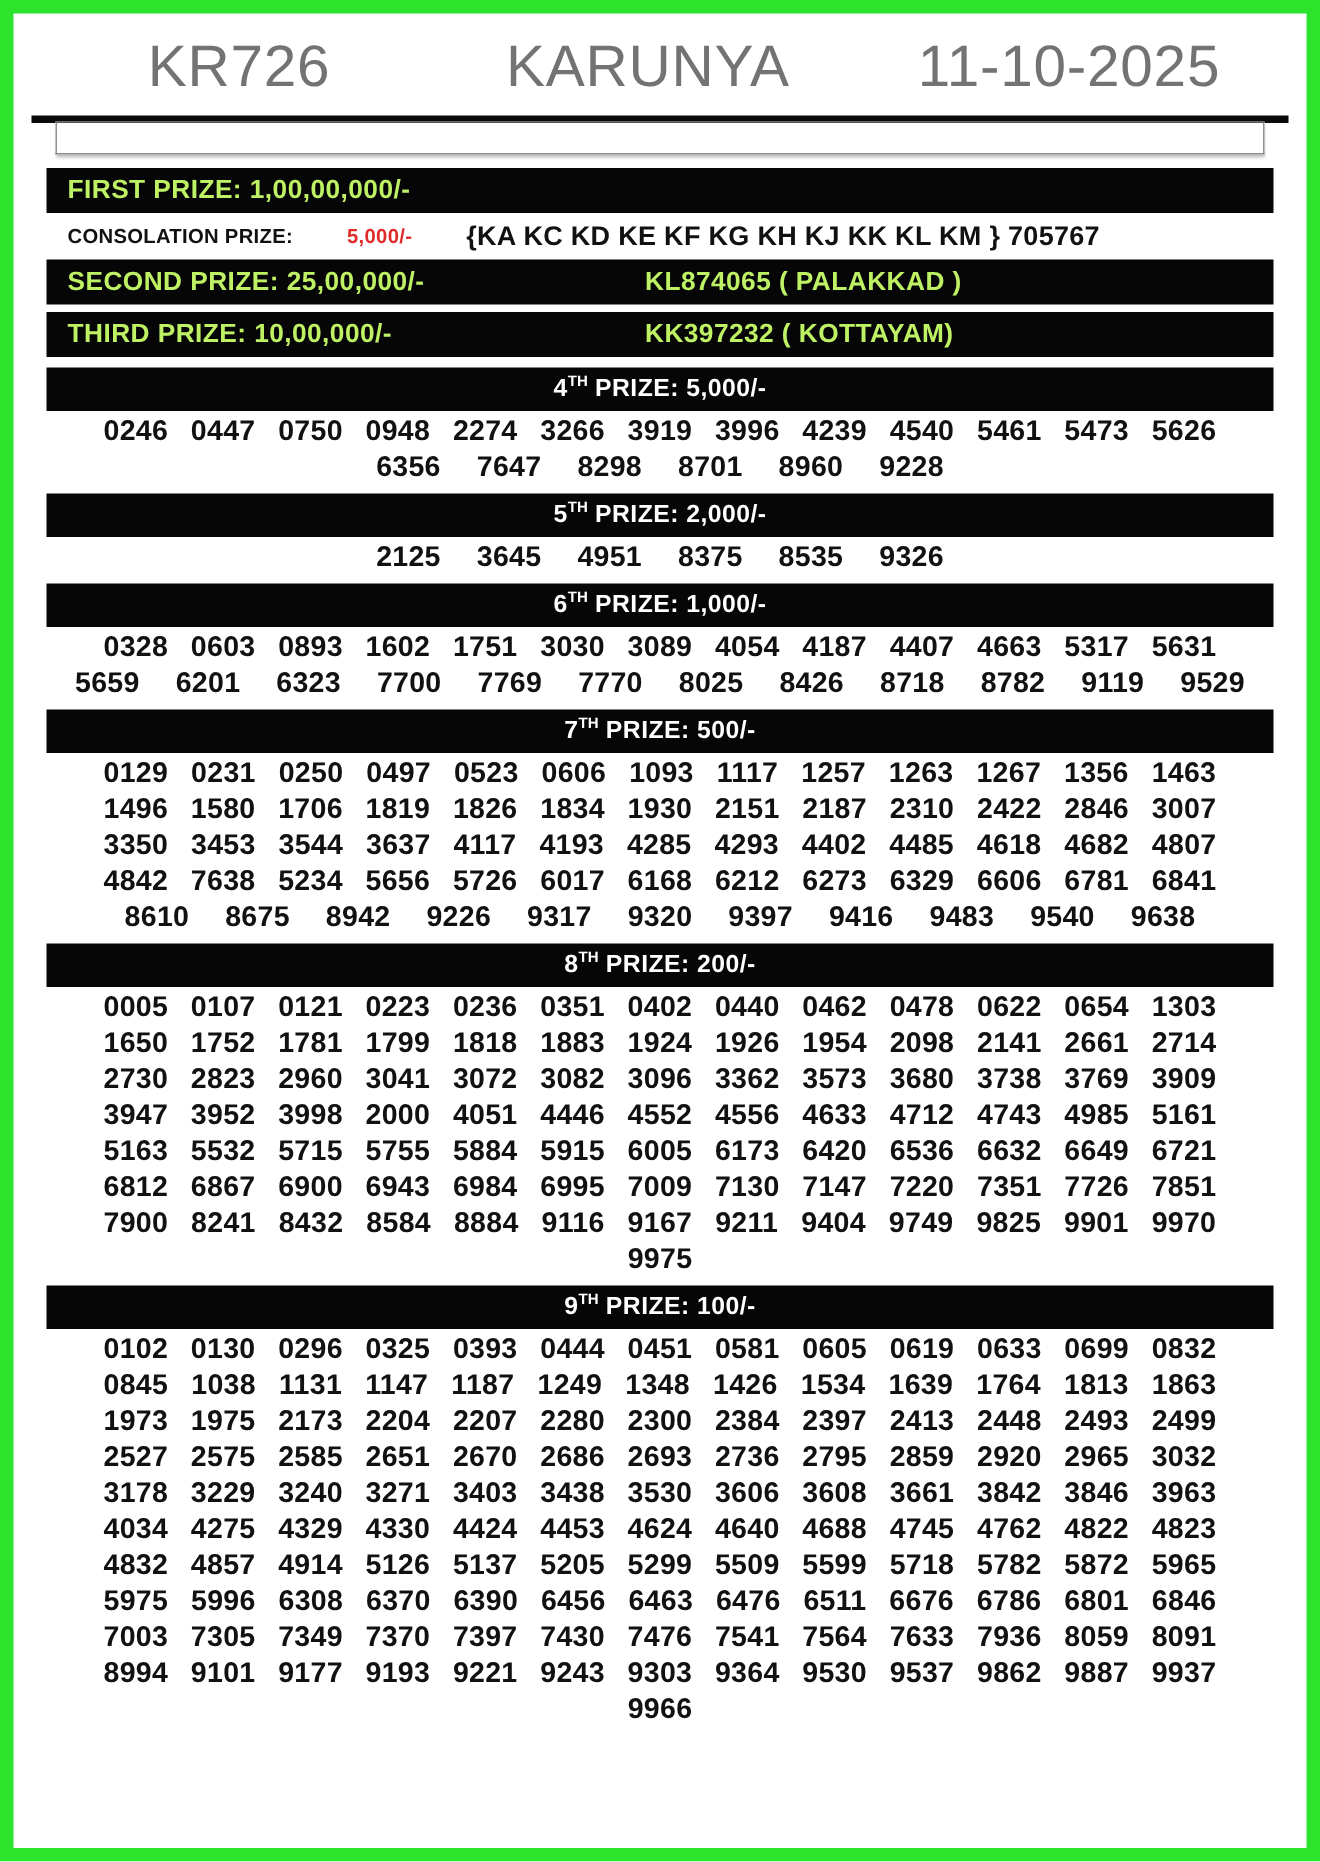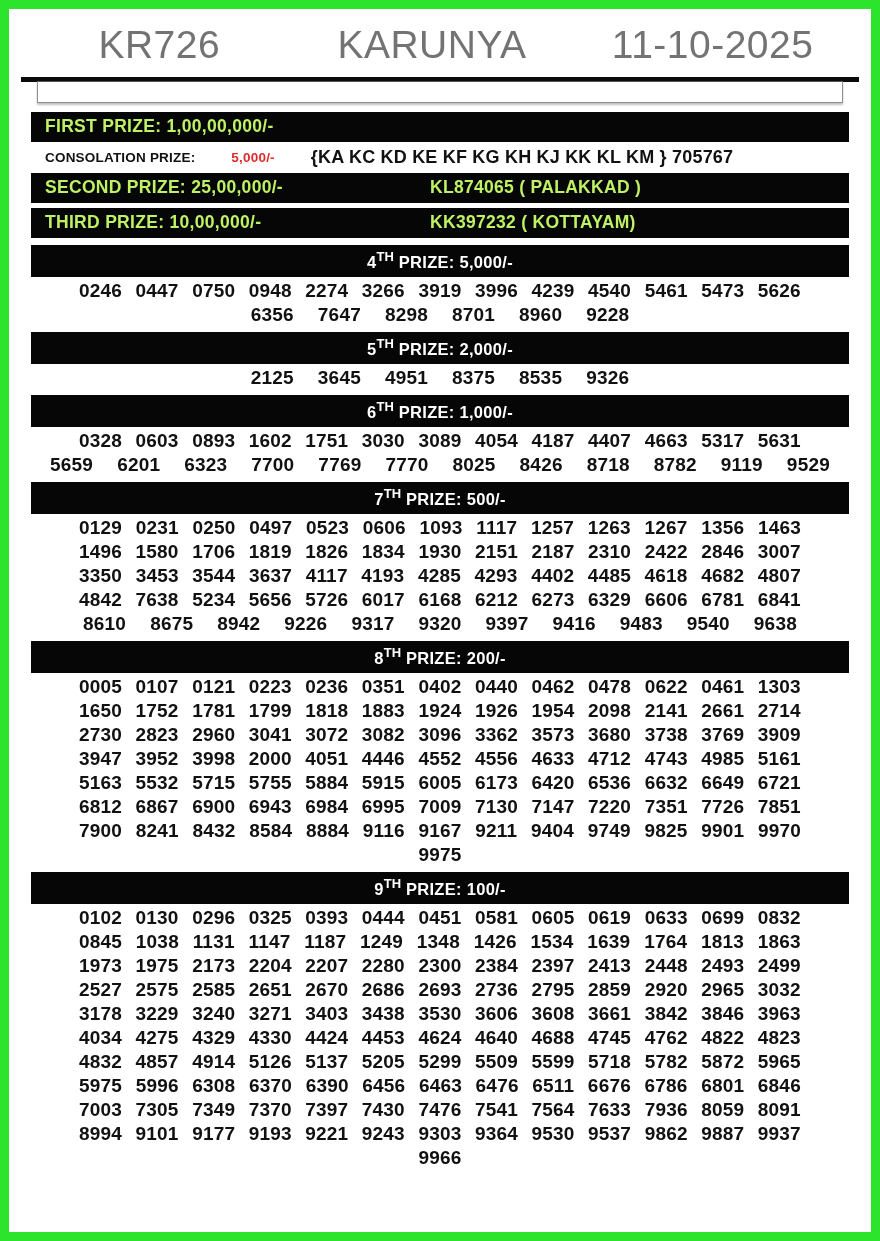--- a/index.html
+++ b/index.html
@@ -58,31 +58,31 @@
   
   .section-banner {
     background: #060606; color: #fff;
     margin: 7px 22px 3px 22px;
     padding: 4px 0 5px 0;
     text-align: center;
     font-weight: bold; font-size: 16.5px;
     letter-spacing: 0.3px;
   }
   .section-banner .sup {
-    font-size: 13px;
+    font-size: 10px;
     vertical-align: 7px;
     letter-spacing: 0;
     margin-top: 36px;
   }
   .nums { margin: 2px 0 6px 0; }
   .num-row {
     display: flex;
     justify-content: space-between;
     padding: 0 54px;
-    margin: 3px 16px;
+    margin: 3px 6px;
     line-height: 21px;
     text-align: center;
   }
   .num-row.partial {
     justify-content: center;
     gap: 24px;
     padding: 0;
   }
   .num {
     font-weight: bold;
@@ -278,21 +278,21 @@
           <span class="num">0107</span>
           <span class="num">0121</span>
           <span class="num">0223</span>
           <span class="num">0236</span>
           <span class="num">0351</span>
           <span class="num">0402</span>
           <span class="num">0440</span>
           <span class="num">0462</span>
           <span class="num">0478</span>
           <span class="num">0622</span>
-          <span class="num">0461</span>
+          <span class="num">0654</span>
           <span class="num">1303</span>
         </div>
         <div class="num-row">
           <span class="num">1650</span>
           <span class="num">1752</span>
           <span class="num">1781</span>
           <span class="num">1799</span>
           <span class="num">1818</span>
           <span class="num">1883</span>
           <span class="num">1924</span>

